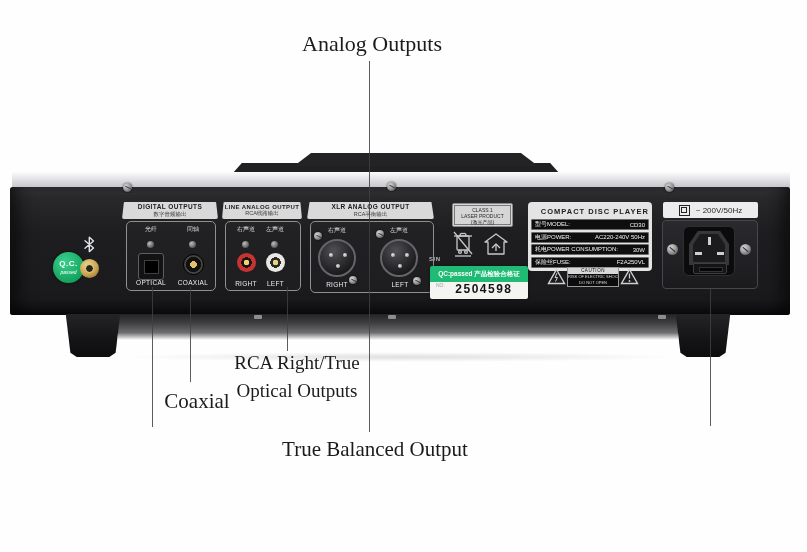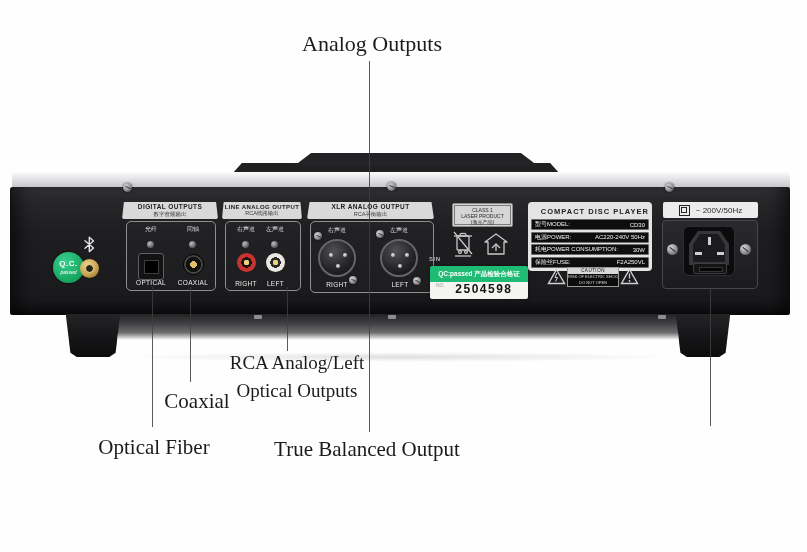--- a/index.html
+++ b/index.html
@@ -304,19 +304,18 @@
   <div class="pwr-screw" style="left:667px;top:244px"></div>
   <div class="pwr-screw" style="left:740px;top:244px"></div>
 
   <div class="callout" style="left:369px;top:61px;height:371px"></div>
   <div class="callout" style="left:152px;top:287px;height:140px"></div>
   <div class="callout" style="left:190px;top:287px;height:95px"></div>
   <div class="callout" style="left:287px;top:287px;height:64px"></div>
   <div class="callout" style="left:710px;top:288px;height:138px"></div>
 
   <div class="ann big" style="left:262px;top:31px;width:220px">Analog Outputs</div>
-  <div class="ann mid" style="left:212px;top:352px;width:170px">RCA Analog/Left</div>
+  <div class="ann mid" style="left:212px;top:352px;width:170px">RCA Right/True</div>
   <div class="ann mid" style="left:212px;top:380px;width:170px">Optical Outputs</div>
   <div class="ann std" style="left:147px;top:389px;width:100px">Coaxial</div>
-  <div class="ann std" style="left:84px;top:435px;width:140px">Optical Fiber</div>
-  <div class="ann std" style="left:262px;top:437px;width:210px">True Balanced Output</div>
+  <div class="ann std" style="left:270px;top:437px;width:210px">True Balanced Output</div>
 
 </div>
 
 </body></html>

